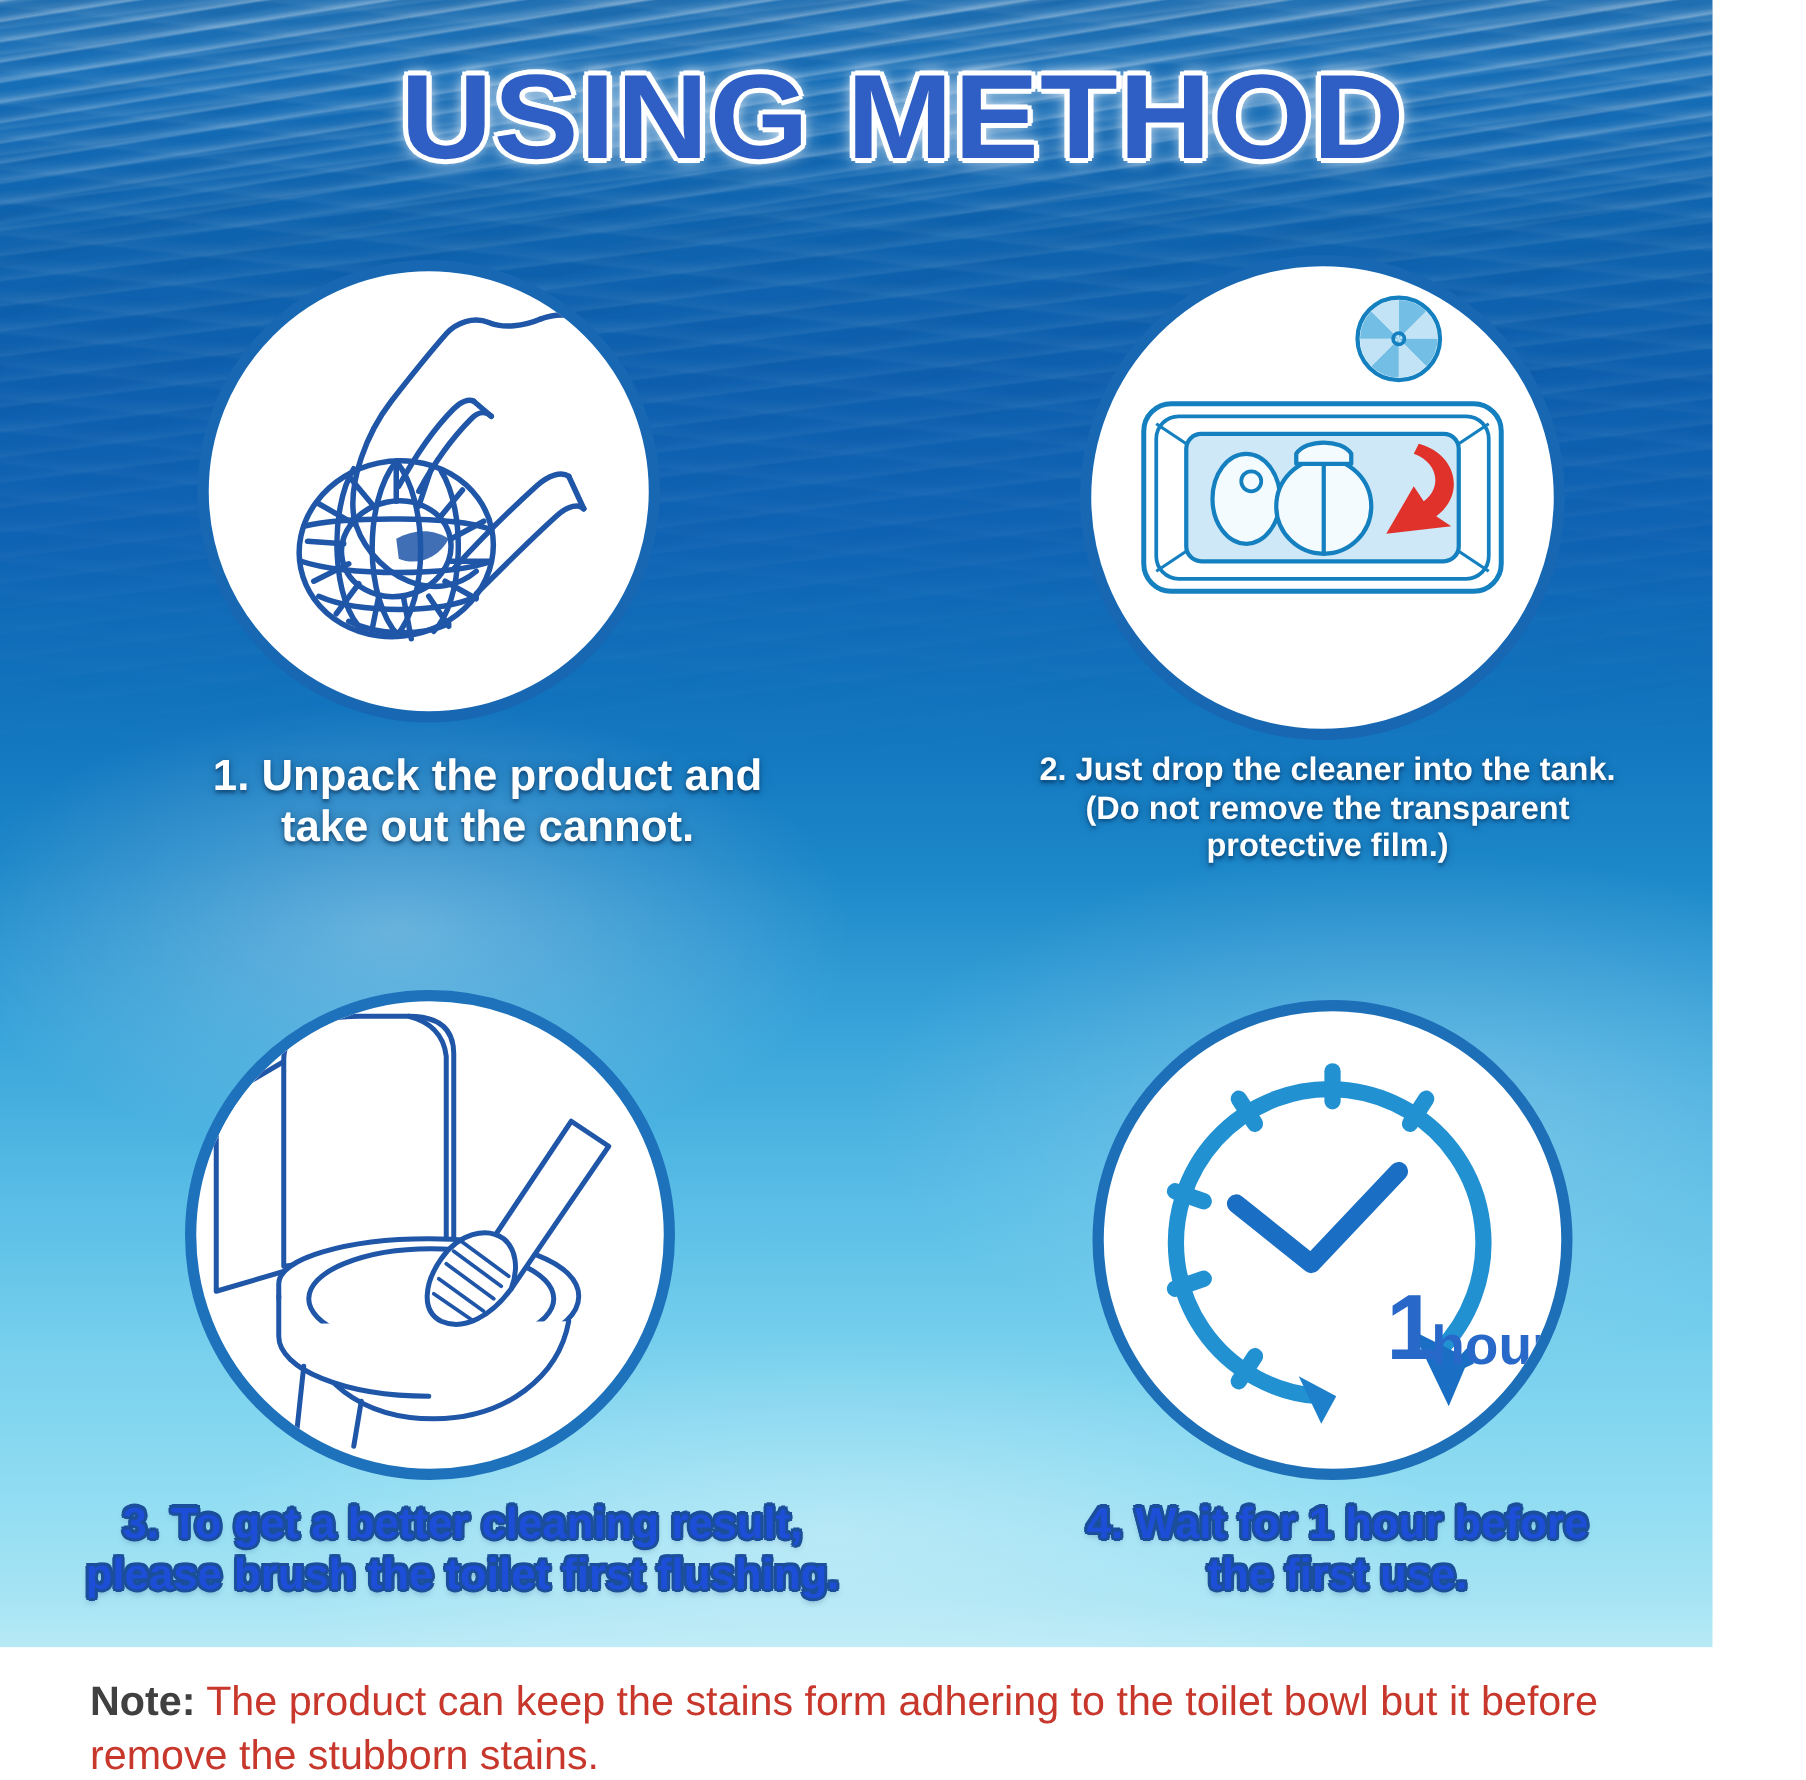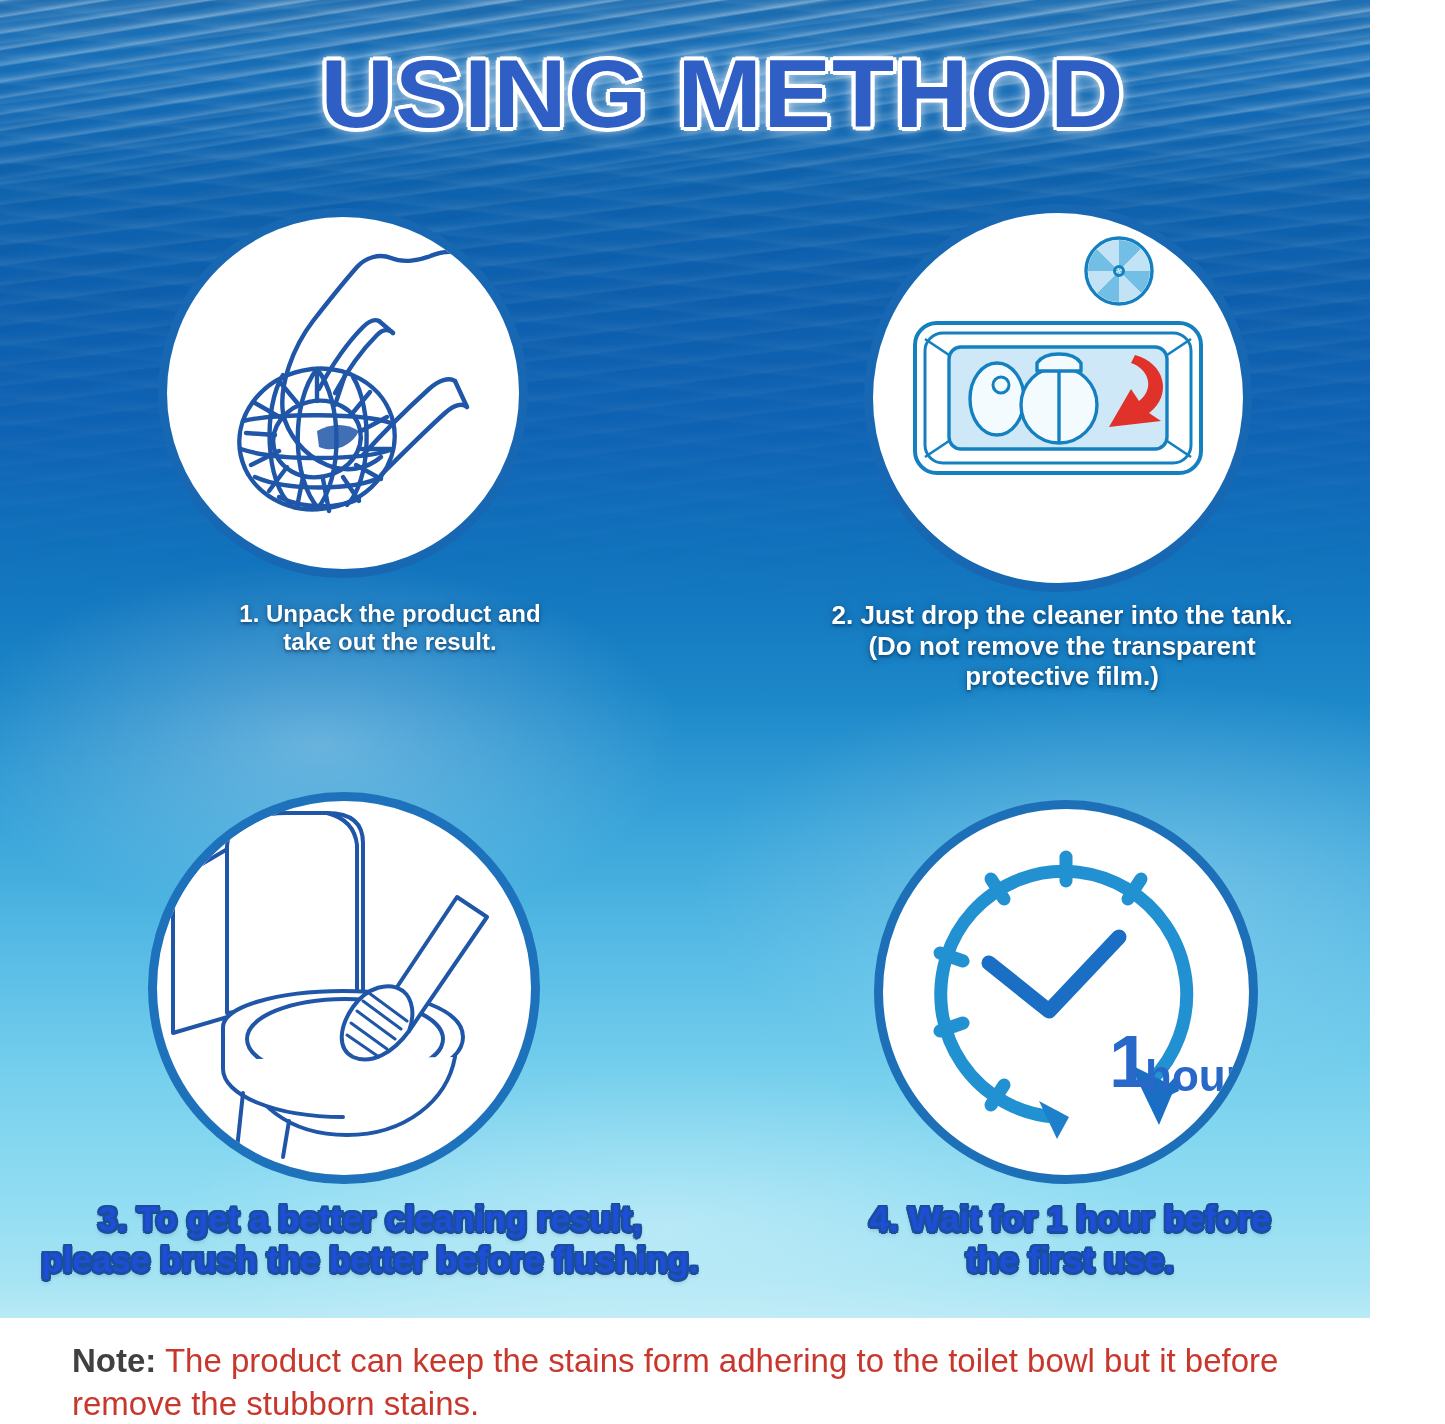--- a/index.html
+++ b/index.html
@@ -162,21 +162,21 @@
   }
   .caption-light {
     color: #1d4ed8;
     text-shadow:
       -2.5px 0 0 #1b4f9b, 2.5px 0 0 #1b4f9b,
        0 -2.5px 0 #1b4f9b, 0 2.5px 0 #1b4f9b,
       -2px -2px 0 #1b4f9b, 2px -2px 0 #1b4f9b,
       -2px 2px 0 #1b4f9b, 2px 2px 0 #1b4f9b,
        0 3px 5px rgba(10,50,100,.35);
   }
-  .cap1 { left: 60px;  top: 600px; width: 660px; font-size: 24px; }
+  .cap1 { left: 60px;  top: 600px; width: 660px; font-size: 35px; }
   .cap2 { left: 712px; top: 600px; width: 700px; font-size: 26px; }
   .cap3 { left: 20px;  top: 1198px; width: 700px; font-size: 35px; }
   .cap4 { left: 740px; top: 1198px; width: 660px; font-size: 35px; }
 
   
   .note-band {
     position: absolute;
     left: 0; top: 1318px;
     width: 1445px;
     height: 106px;
@@ -370,32 +370,32 @@
         </g>
 
         <text x="226" y="278" font-family="Liberation Sans, sans-serif" font-size="74" font-weight="bold" fill="#2868c8">1</text>
         <text x="262" y="282" font-family="Liberation Sans, sans-serif" font-size="44" font-weight="bold" fill="#2868c8">hour</text>
       </svg>
     </div>
   </div>
 
   <div class="caption caption-dark cap1">
     <div>1. Unpack the product and</div>
-    <div>take out the result.</div>
+    <div>take out the cannot.</div>
   </div>
 
   <div class="caption caption-dark cap2">
     <div>2. Just drop the cleaner into the tank.</div>
     <div>(Do not remove the transparent</div>
     <div>protective film.)</div>
   </div>
 
   <div class="caption caption-light cap3">
     <div>3. To get a better cleaning result,</div>
-    <div>please brush the better before flushing.</div>
+    <div>please brush the toilet first flushing.</div>
   </div>
 
   <div class="caption caption-light cap4">
     <div>4. Wait for 1 hour before</div>
     <div>the first use.</div>
   </div>
 
   <div class="note-band"></div>
   <div class="note-text"><span class="note-label">Note:</span><span> The product can keep the stains form adhering to the toilet bowl but it before remove the stubborn stains.</span></div>
 

